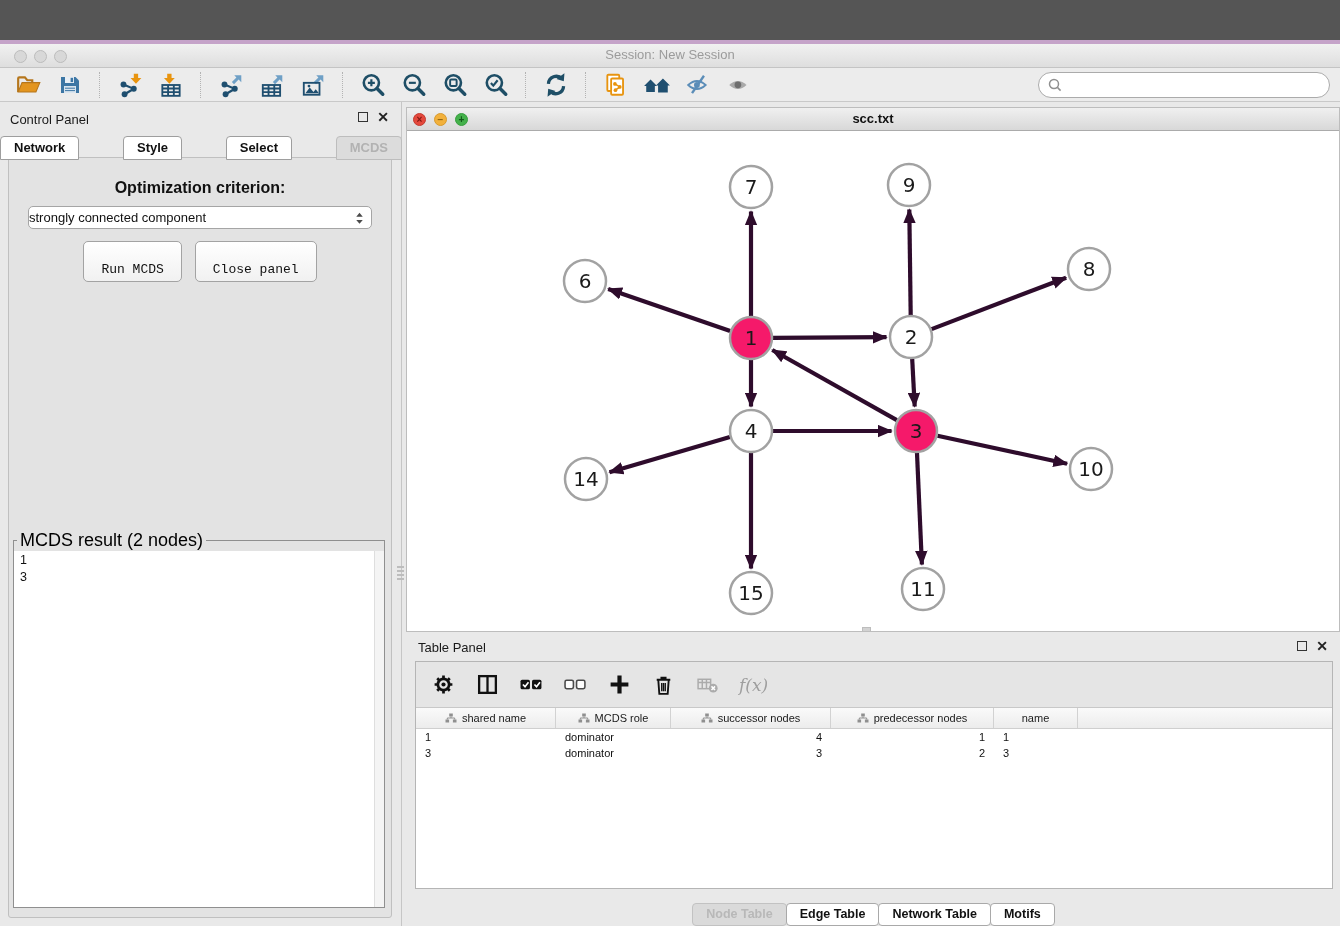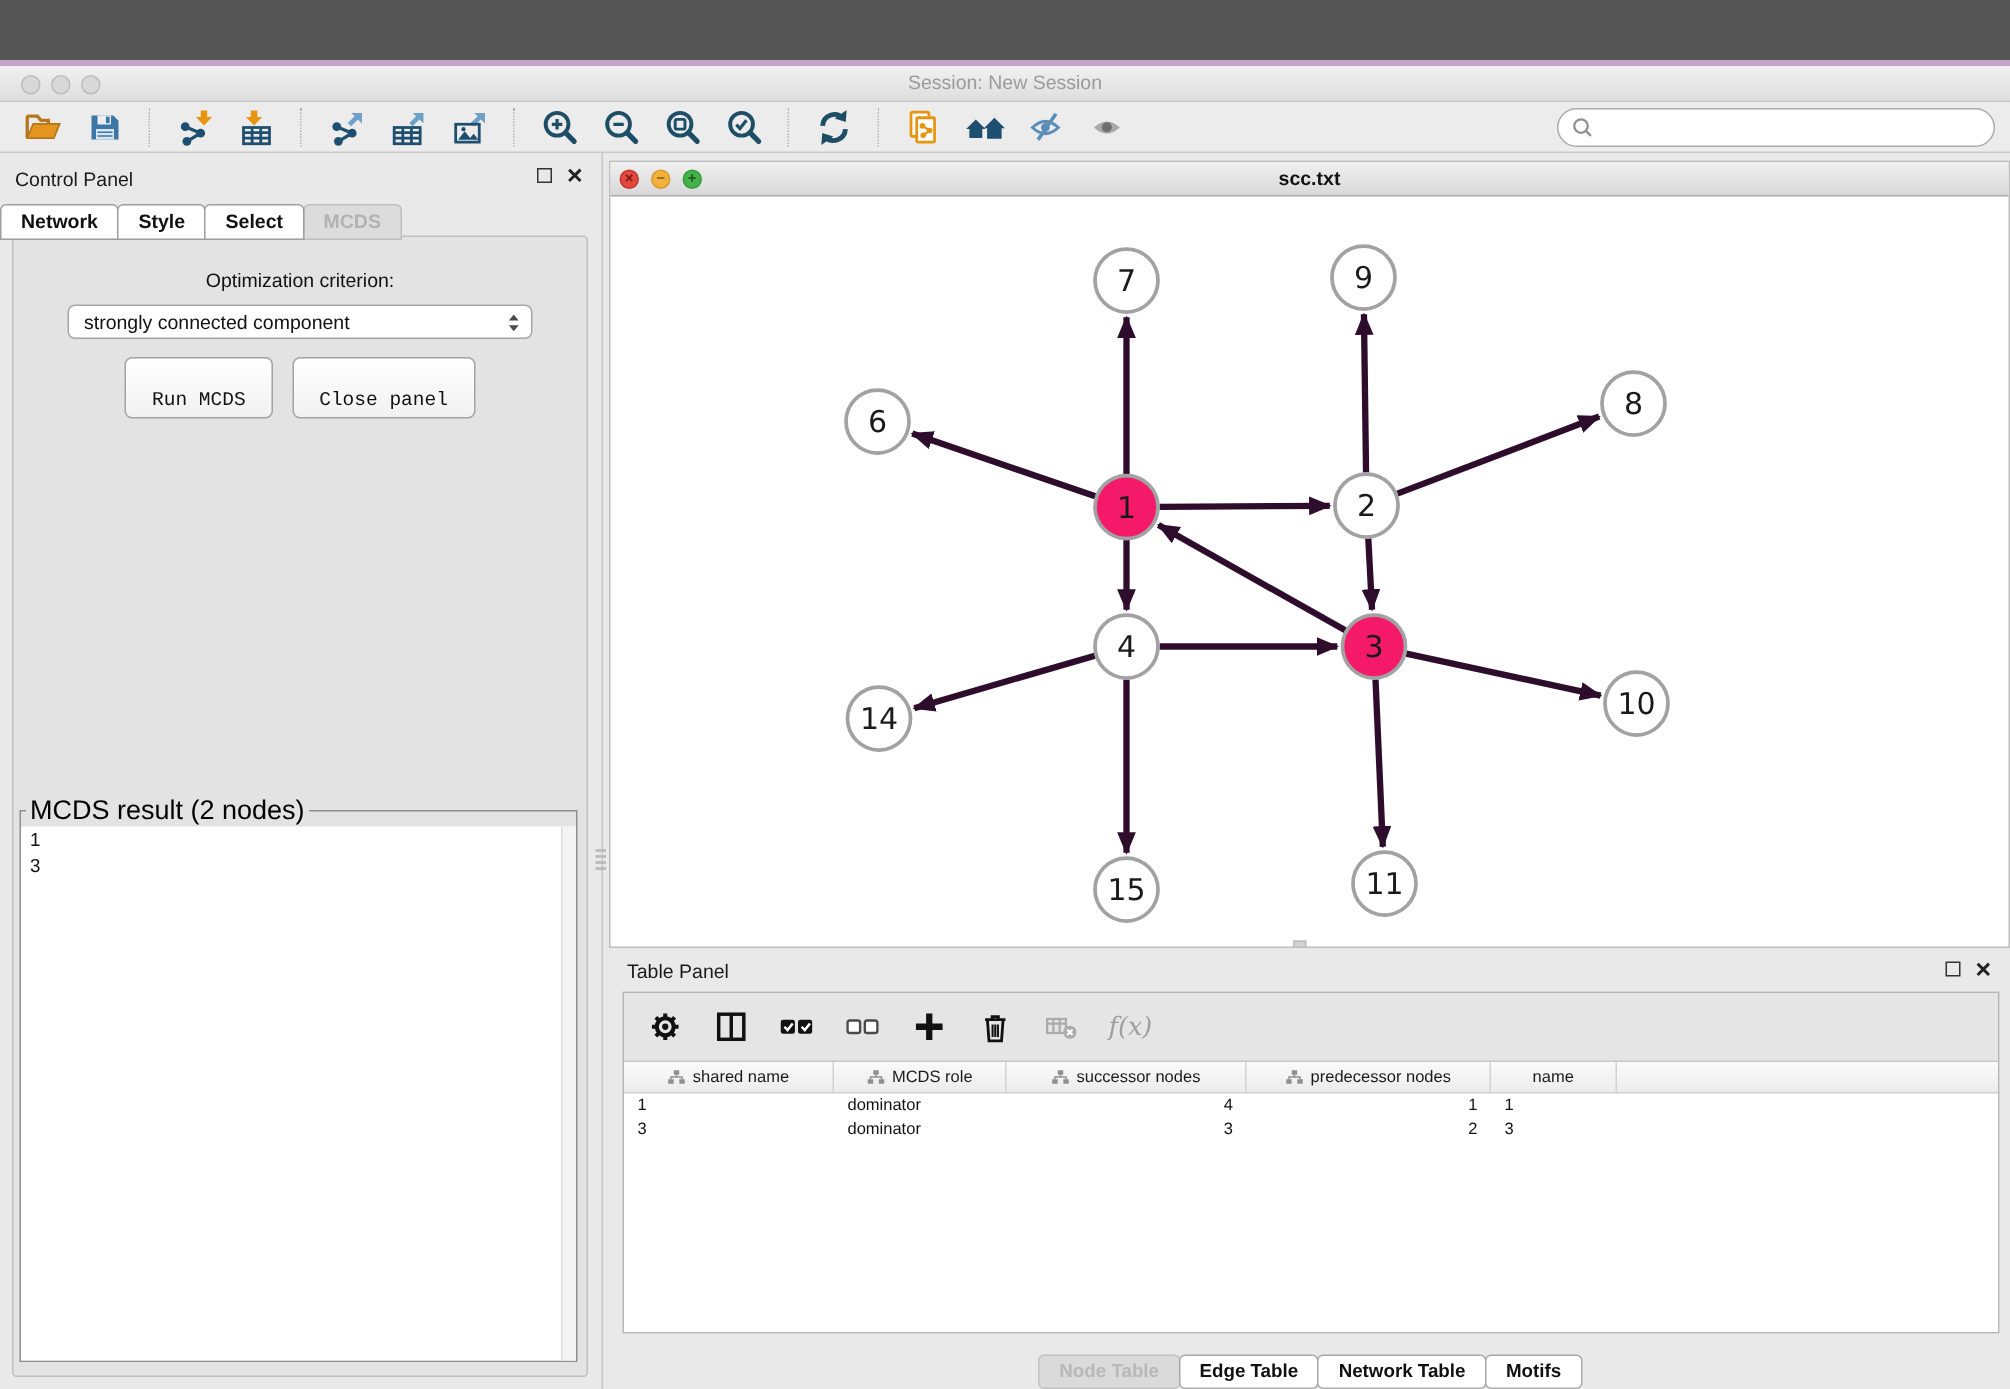--- a/index.html
+++ b/index.html
@@ -24,29 +24,29 @@
   .search-wrap { position:absolute; right:10px; top:4px; width:292px; height:26px; background:#FFF;
     border:1px solid #ABABAB; border-radius:13px; display:flex; align-items:center; padding-left:7px; }
   .search-wrap input { border:none; outline:none; flex:1; height:20px; font-size:13px; background:transparent; font-family:inherit; }
 
   
   .control-panel { position:absolute; top:62px; left:0; width:402px; height:831px; border-right:1px solid #C6C6C6; }
   .panel-title { position:absolute; top:10px; left:10px; font-size:13px; color:#1A1A1A; }
   .panel-ctrls { position:absolute; top:10px; right:12px; display:flex; gap:9px; align-items:center; }
   .float-box { width:10px; height:10px; border:1.6px solid #333; }
   .close-x { font-size:14px; font-weight:bold; color:#222; line-height:10px; }
-  .ctabs { position:absolute; top:34px; left:0; right:0; display:flex; justify-content:flex-start; }
+  .ctabs { position:absolute; top:34px; left:0; right:0; display:flex; justify-content:space-between; }
   .ctab { border:1px solid #9E9E9E; background:#FFF; padding:3px 13px 4px; font-size:13px; font-weight:bold;
     border-radius:4px 4px 0 0; margin-right:-1px; color:#111; position:relative; z-index:2; }
   .ctab.active { background:#DCDCDC; color:#B2B2B2; border-color:#BDBDBD; z-index:1; }
   .cp-content { position:absolute; top:55px; left:8px; width:384px; height:761px;
     background:#E3E3E3; border:1px solid #C0C0C0; border-radius:3px; }
-  .opt-label { margin-top:21px; text-align:center; font-size:13px; color:#111; }
-  .dropdown { position:relative; margin:9px auto 0; width:310px; height:23px; background:#FFF;
-    border:1px solid #A5A5A5; border-radius:5px; font-size:13px; line-height:21px; padding-left:10px; color:#111; }
+  .opt-label { margin-top:21px; text-align:center; font-size:16px; color:#111;font-weight:bold; }
+  .dropdown { position:relative; margin:9px auto 0; width:344px; height:23px; background:#FFF;
+    border:1px solid #A5A5A5; border-radius:5px; font-size:13px; line-height:21px; color:#111; }
   .dropdown svg { position:absolute; right:5px; top:4px; }
   .btn-row { display:flex; justify-content:center; gap:13px; margin-top:12px; }
   .btn { background:linear-gradient(#FFFFFF,#F1F1F1); border:1px solid #A3A3A3; border-radius:5px;
     font-size:13px; padding:20px 17px 4px; color:#111; font-family:Liberation Mono, monospace; }
   .result-fieldset { position:absolute; left:4px; top:372px; width:372px; height:378px;
     border:1px solid #8F8F8F; margin:0; padding:0; }
   .result-fieldset legend { font-size:18px; color:#000; margin-left:3px; padding:0 3px; }
   .result-box { position:relative; width:100%; height:100%; background:#FFF; overflow:hidden; }
   .result-lines { padding:1px 6px; font-size:12.5px; line-height:17px; color:#111; }
   .vscroll { position:absolute; right:0; top:0; bottom:0; width:10px; background:#F4F4F4; border-left:1px solid #DEDEDE; }

